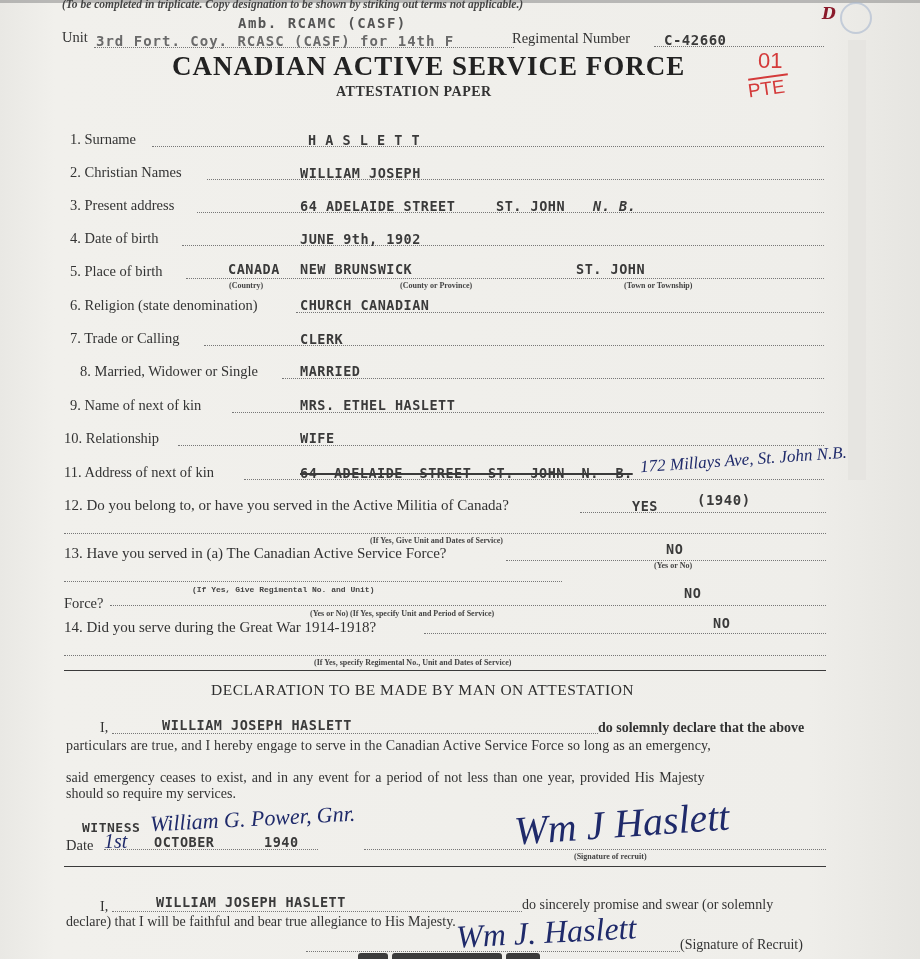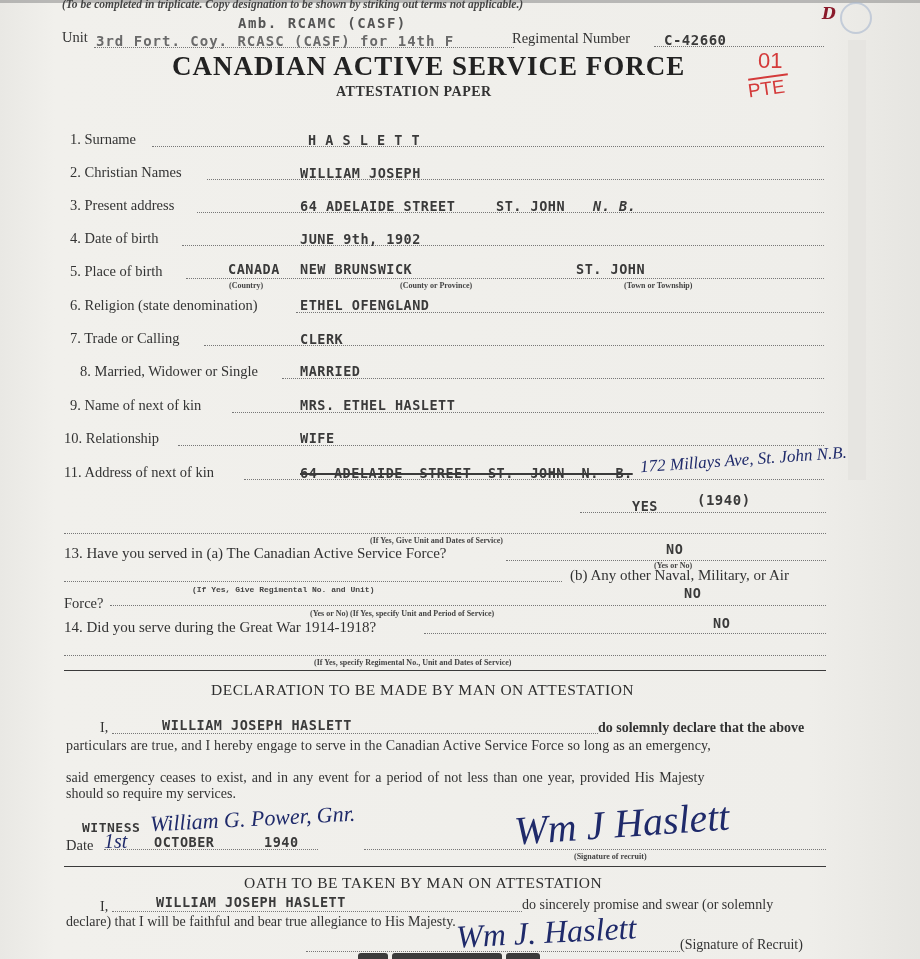--- a/index.html
+++ b/index.html
@@ -78,21 +78,21 @@
   <div class="dots" style="left:186px;top:278px;width:638px;"></div>
   <div class="abs type" style="left:228px;top:261px;font-size:13.5px;">CANADA</div>
   <div class="abs type" style="left:300px;top:261px;font-size:13.5px;">NEW BRUNSWICK</div>
   <div class="abs type" style="left:576px;top:261px;font-size:13.5px;">ST. JOHN</div>
   <div class="abs small" style="left:229px;top:281px;">(Country)</div>
   <div class="abs small" style="left:400px;top:281px;">(County or Province)</div>
   <div class="abs small" style="left:624px;top:281px;">(Town or Township)</div>
 
   <div class="abs lbl" style="left:70px;top:297px;"><span>6.</span> <span>Religion (state denomination)</span></div>
   <div class="dots" style="left:296px;top:312px;width:528px;"></div>
-  <div class="abs type" style="left:300px;top:297px;font-size:13.5px;">ETHEL OFENGLAND</div>
+  <div class="abs type" style="left:300px;top:297px;font-size:13.5px;">CHURCH CANADIAN</div>
 
   <div class="abs lbl" style="left:70px;top:330px;"><span>7.</span> <span>Trade or Calling</span></div>
   <div class="dots" style="left:204px;top:345px;width:620px;"></div>
   <div class="abs type" style="left:300px;top:331px;font-size:13.5px;">CLERK</div>
 
   <div class="abs lbl" style="left:70px;top:363px;margin-left:10px;"><span>8.</span> <span>Married, Widower or Single</span></div>
   <div class="dots" style="left:282px;top:378px;width:542px;"></div>
   <div class="abs type" style="left:300px;top:363px;font-size:13.5px;">MARRIED</div>
 
   <div class="abs lbl" style="left:70px;top:397px;"><span>9.</span> <span>Name of next of kin</span></div>
@@ -101,33 +101,33 @@
 
   <div class="abs lbl" style="left:64px;top:430px;"><span>10.</span> <span>Relationship</span></div>
   <div class="dots" style="left:178px;top:445px;width:646px;"></div>
   <div class="abs type" style="left:300px;top:430px;font-size:13.5px;">WIFE</div>
 
   <div class="abs lbl" style="left:64px;top:464px;"><span>11.</span> <span>Address of next of kin</span></div>
   <div class="dots" style="left:244px;top:479px;width:580px;"></div>
   <div class="abs type strike" style="left:300px;top:465px;font-size:13.5px;word-spacing:8px;">64 ADELAIDE STREET   ST. JOHN   N. B.</div>
   <div class="abs hand" style="left:640px;top:450px;font-size:17px;transform:rotate(-4deg);">172 Millays Ave, St. John N.B.</div>
 
+  <div class="abs lbl" style="left:64px;top:497px;font-size:15px;"><span>12.</span> <span>Do you belong to, or have you served in the Active Militia of Canada?</span></div>
   <div class="dots" style="left:580px;top:512px;width:246px;"></div>
   <div class="abs type" style="left:632px;top:498px;font-size:13.5px;">YES</div>
   <div class="abs type" style="left:697px;top:492px;font-size:14px;">(1940)</div>
   <div class="dots" style="left:64px;top:533px;width:762px;"></div>
   <div class="abs small" style="left:370px;top:536px;">(If Yes, Give Unit and Dates of Service)</div>
 
   <div class="abs lbl" style="left:64px;top:545px;font-size:15px;"><span>13.</span> <span>Have you served in (a) The Canadian Active Service Force?</span></div>
   <div class="dots" style="left:506px;top:560px;width:320px;"></div>
   <div class="abs type" style="left:666px;top:541px;font-size:13.5px;">NO</div>
   <div class="abs small" style="left:654px;top:561px;">(Yes or No)</div>
   <div class="dots" style="left:64px;top:581px;width:498px;"></div>
   <div class="abs small" style="left:192px;top:585px;font-family:Liberation Mono, monospace;">(If Yes, Give Regimental No. and Unit)</div>
-  <div class="abs lbl" style="left:570px;top:567px;font-size:15px;">(b) Any other Naval, Military, or Air</div>
   <div class="abs lbl" style="left:64px;top:595px;">Force?</div>
   <div class="dots" style="left:110px;top:605px;width:716px;"></div>
   <div class="abs type" style="left:684px;top:585px;font-size:13.5px;">NO</div>
   <div class="abs small" style="left:310px;top:609px;font-family:Liberation Serif, serif;">(Yes or No) (If Yes, specify Unit and Period of Service)</div>
 
   <div class="abs lbl" style="left:64px;top:619px;font-size:15px;"><span>14.</span> <span>Did you serve during the Great War 1914-1918?</span></div>
   <div class="dots" style="left:424px;top:633px;width:402px;"></div>
   <div class="abs type" style="left:713px;top:615px;font-size:13.5px;">NO</div>
   <div class="dots" style="left:64px;top:655px;width:762px;"></div>
   <div class="abs small" style="left:314px;top:658px;">(If Yes, specify Regimental No., Unit and Dates of Service)</div>
@@ -149,21 +149,20 @@
   <div class="dots" style="left:104px;top:849px;width:214px;"></div>
   <div class="abs hand" style="left:104px;top:830px;font-size:20px;">1st</div>
   <div class="abs type" style="left:154px;top:834px;font-size:13.5px;">OCTOBER</div>
   <div class="abs type" style="left:264px;top:834px;font-size:13.5px;">1940</div>
   <div class="abs hand" style="left:514px;top:800px;font-size:40px;transform:rotate(-4deg);">Wm J Haslett</div>
   <div class="dots" style="left:364px;top:849px;width:462px;"></div>
   <div class="abs small" style="left:574px;top:852px;">(Signature of recruit)</div>
 
   <div class="rule" style="left:64px;top:866px;width:762px;"></div>
 
-  <div class="abs section" style="left:244px;top:874px;">OATH TO BE TAKEN BY MAN ON ATTESTATION</div>
   <div class="abs para" style="left:100px;top:899px;">I,</div>
   <div class="dots" style="left:112px;top:911px;width:410px;"></div>
   <div class="abs type" style="left:156px;top:894px;font-size:13.5px;">WILLIAM JOSEPH HASLETT</div>
   <div class="abs para" style="left:522px;top:897px;">do sincerely promise and swear (or solemnly</div>
   <div class="abs para" style="left:66px;top:914px;">declare) that I will be faithful and bear true allegiance to His Majesty.</div>
   <div class="dots" style="left:306px;top:951px;width:374px;"></div>
   <div class="abs hand" style="left:456px;top:914px;font-size:32px;transform:rotate(-3deg);">Wm J. Haslett</div>
   <div class="abs para" style="left:680px;top:937px;">(Signature of Recruit)</div>
 
   <div class="bar" style="left:358px;width:30px;"></div>

